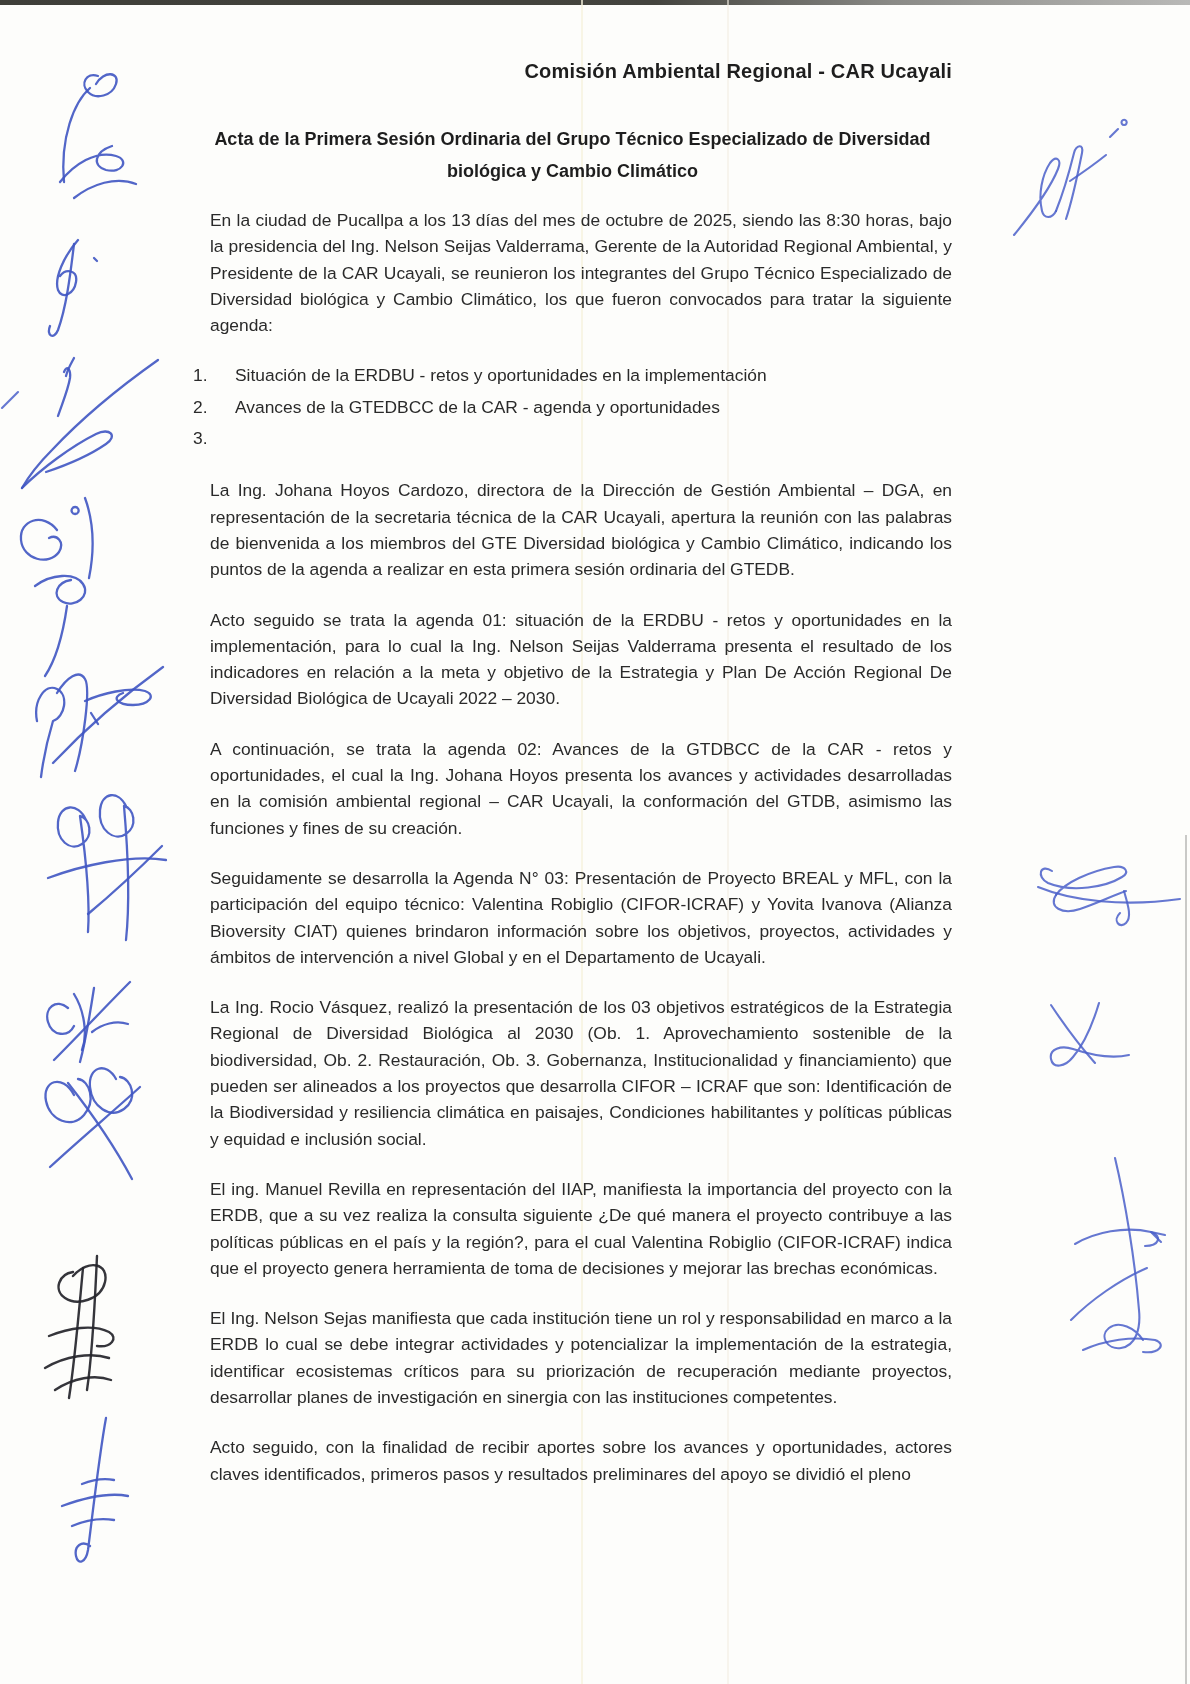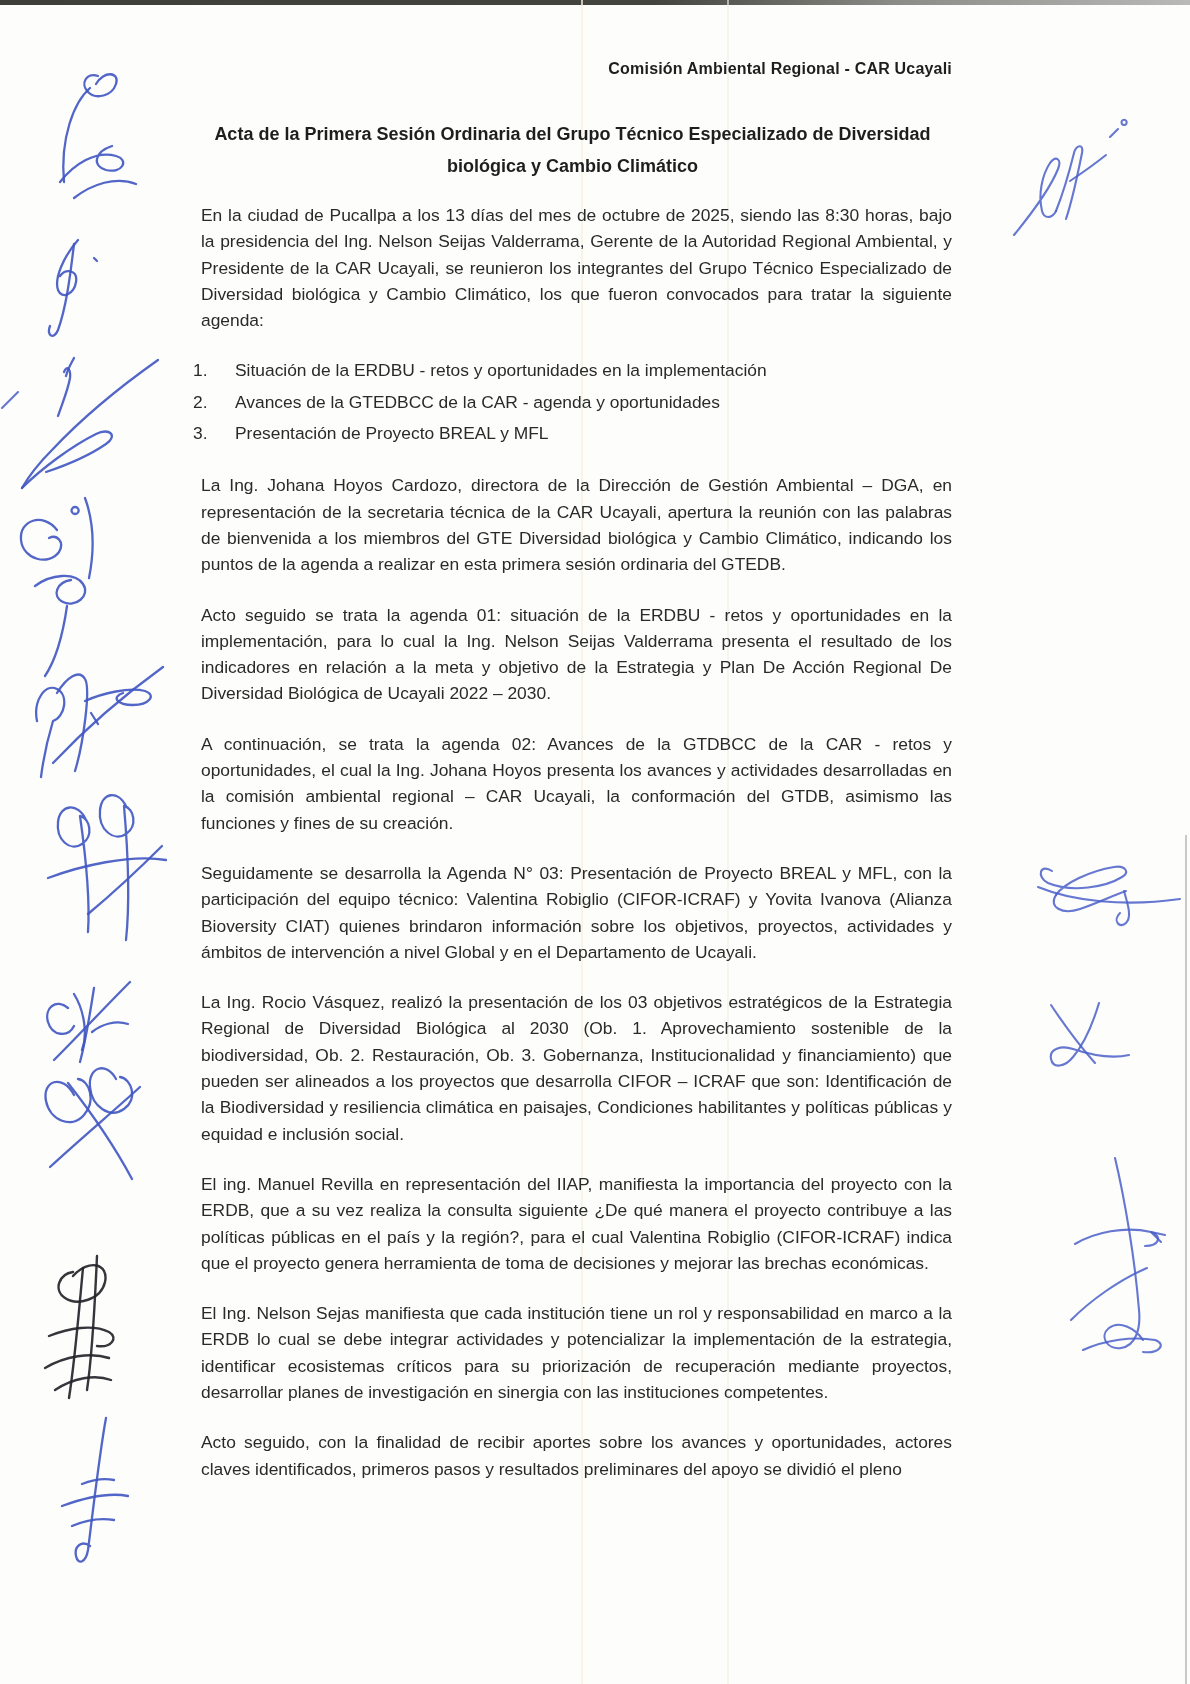--- a/index.html
+++ b/index.html
@@ -31,39 +31,39 @@
   
   .content {
     position: absolute; top: 0; left: 0;
     box-sizing: border-box;
     width: 1190px;
     padding: 60px 238px 0 193px;
   }
   .letterhead {
     text-align: right;
     font-weight: bold;
-    font-size: 16px;
+    font-size: 20px;
     color: #1e1e1e;
     letter-spacing: .2px;
     margin: 0 0 40px 0;
   }
   .doc-title {
     text-align: center;
     font-weight: bold;
     font-size: 18px;
     color: #1e1e1e;
     line-height: 32px;
     margin: 0 auto 20px auto;
     max-width: 745px;
   }
   p.body-par {
     font-size: 17.4px;
     line-height: 26.3px;
     text-align: justify;
-    margin: 0 0 24px 8px;
+    margin: 0 0 24px 17px;
     color: #2a2a2a;
   }
   ol.agenda {
     list-style: none;
     margin: 0 0 26px 0;
     padding: 0;
   }
   ol.agenda li {
     font-size: 17.4px;
     line-height: 26.3px;
@@ -101,21 +101,20 @@
     <li>
       <span class="num">1.</span>
       <span>Situación de la ERDBU - retos y oportunidades en la implementación</span>
     </li>
     <li>
       <span class="num">2.</span>
       <span>Avances de la GTEDBCC de la CAR - agenda y oportunidades</span>
     </li>
     <li>
       <span class="num">3.</span>
-      <span>Presentación de Proyecto BREAL y MFL</span>
     </li>
   </ol>
 
   <p class="body-par">La Ing. Johana Hoyos Cardozo, directora de la Dirección de Gestión Ambiental – DGA, en representación de la secretaria técnica de la CAR Ucayali, apertura la reunión con las palabras de bienvenida a los miembros del GTE Diversidad biológica y Cambio Climático, indicando los puntos de la agenda a realizar en esta primera sesión ordinaria del GTEDB.</p>
   <p class="body-par">Acto seguido se trata la agenda 01: situación de la ERDBU - retos y oportunidades en la implementación, para lo cual la Ing. Nelson Seijas Valderrama presenta el resultado de los indicadores en relación a la meta y objetivo de la Estrategia y Plan De Acción Regional De Diversidad Biológica de Ucayali 2022 – 2030.</p>
   <p class="body-par">A continuación, se trata la agenda 02: Avances de la GTDBCC de la CAR - retos y oportunidades, el cual la Ing. Johana Hoyos presenta los avances y actividades desarrolladas en la comisión ambiental regional – CAR Ucayali, la conformación del GTDB, asimismo las funciones y fines de su creación.</p>
   <p class="body-par">Seguidamente se desarrolla la Agenda N° 03: Presentación de Proyecto BREAL y MFL, con la participación del equipo técnico: Valentina Robiglio (CIFOR-ICRAF) y Yovita Ivanova (Alianza Bioversity CIAT) quienes brindaron información sobre los objetivos, proyectos, actividades y ámbitos de intervención a nivel Global y en el Departamento de Ucayali.</p>
   <p class="body-par">La Ing. Rocio Vásquez, realizó la presentación de los 03 objetivos estratégicos de la Estrategia Regional de Diversidad Biológica al 2030 (Ob. 1. Aprovechamiento sostenible de la biodiversidad, Ob. 2. Restauración, Ob. 3. Gobernanza, Institucionalidad y financiamiento) que pueden ser alineados a los proyectos que desarrolla CIFOR – ICRAF que son: Identificación de la Biodiversidad y resiliencia climática en paisajes, Condiciones habilitantes y políticas públicas y equidad e inclusión social.</p>
   <p class="body-par">El ing. Manuel Revilla en representación del IIAP, manifiesta la importancia del proyecto con la ERDB, que a su vez realiza la consulta siguiente ¿De qué manera el proyecto contribuye a las políticas públicas en el país y la región?, para el cual Valentina Robiglio (CIFOR-ICRAF) indica que el proyecto genera herramienta de toma de decisiones y mejorar las brechas económicas.</p>
   <p class="body-par">El Ing. Nelson Sejas manifiesta que cada institución tiene un rol y responsabilidad en marco a la ERDB lo cual se debe integrar actividades y potencializar la implementación de la estrategia, identificar ecosistemas críticos para su priorización de recuperación mediante proyectos, desarrollar planes de investigación en sinergia con las instituciones competentes.</p>

